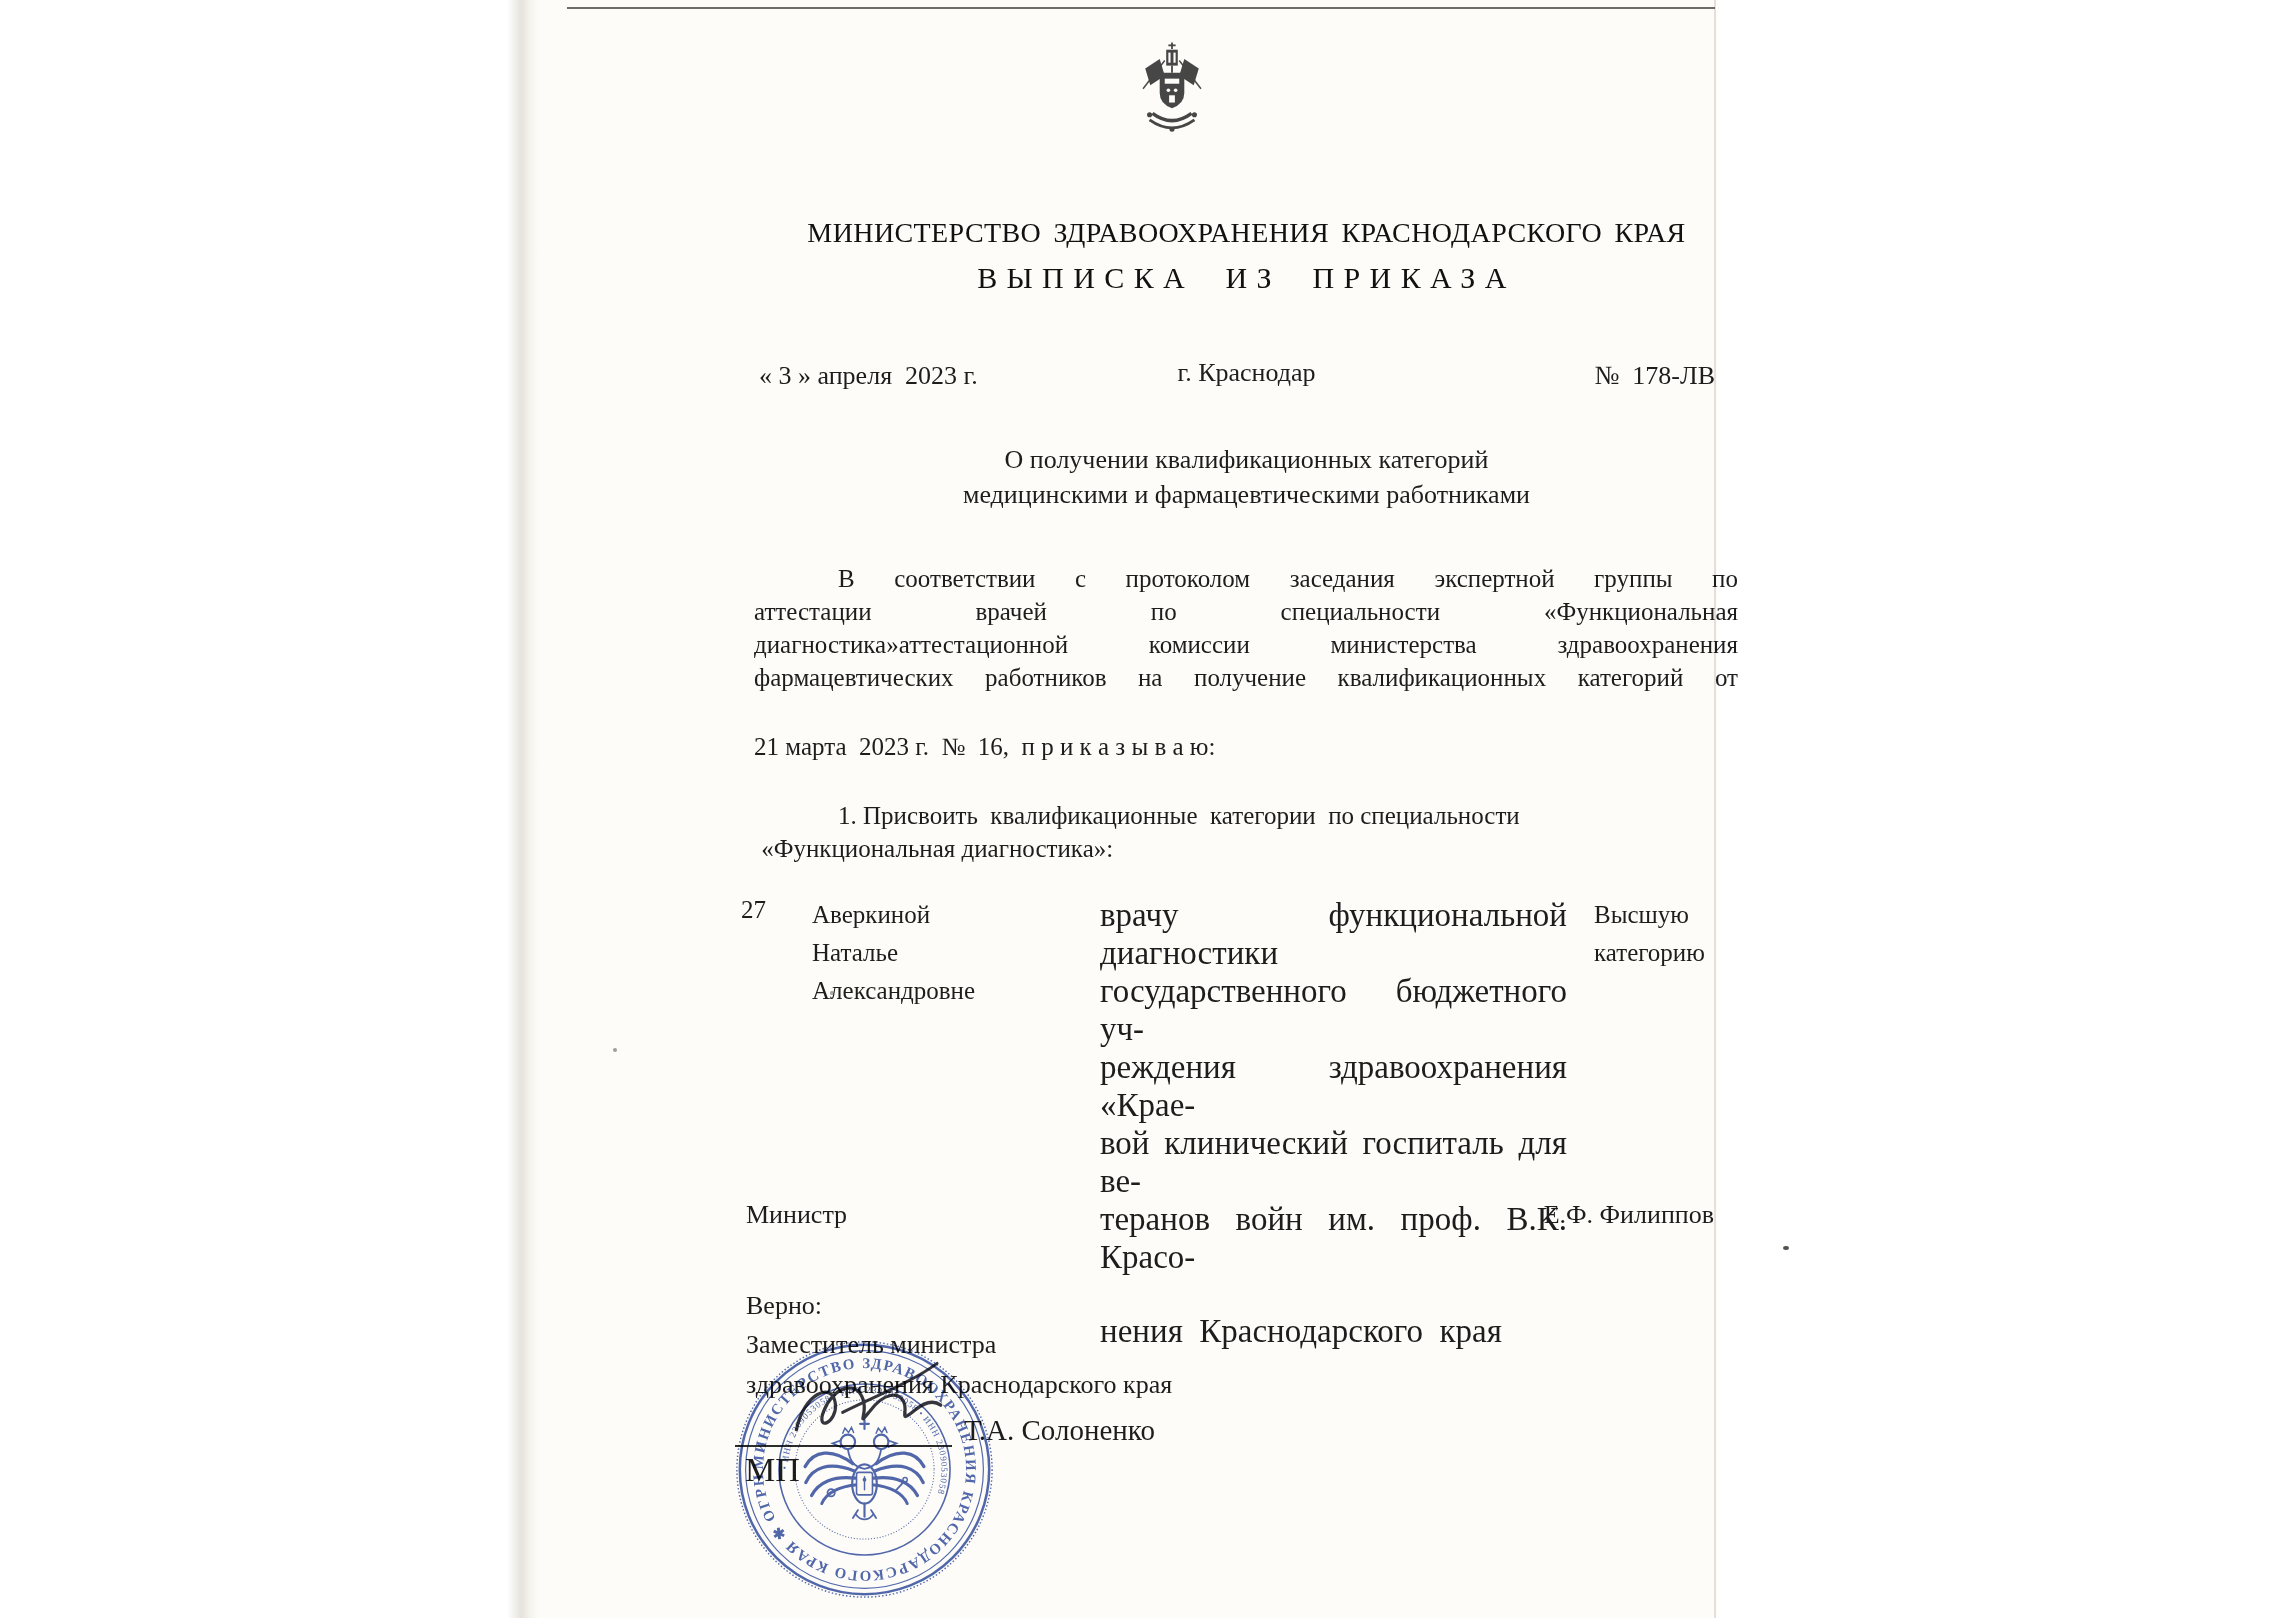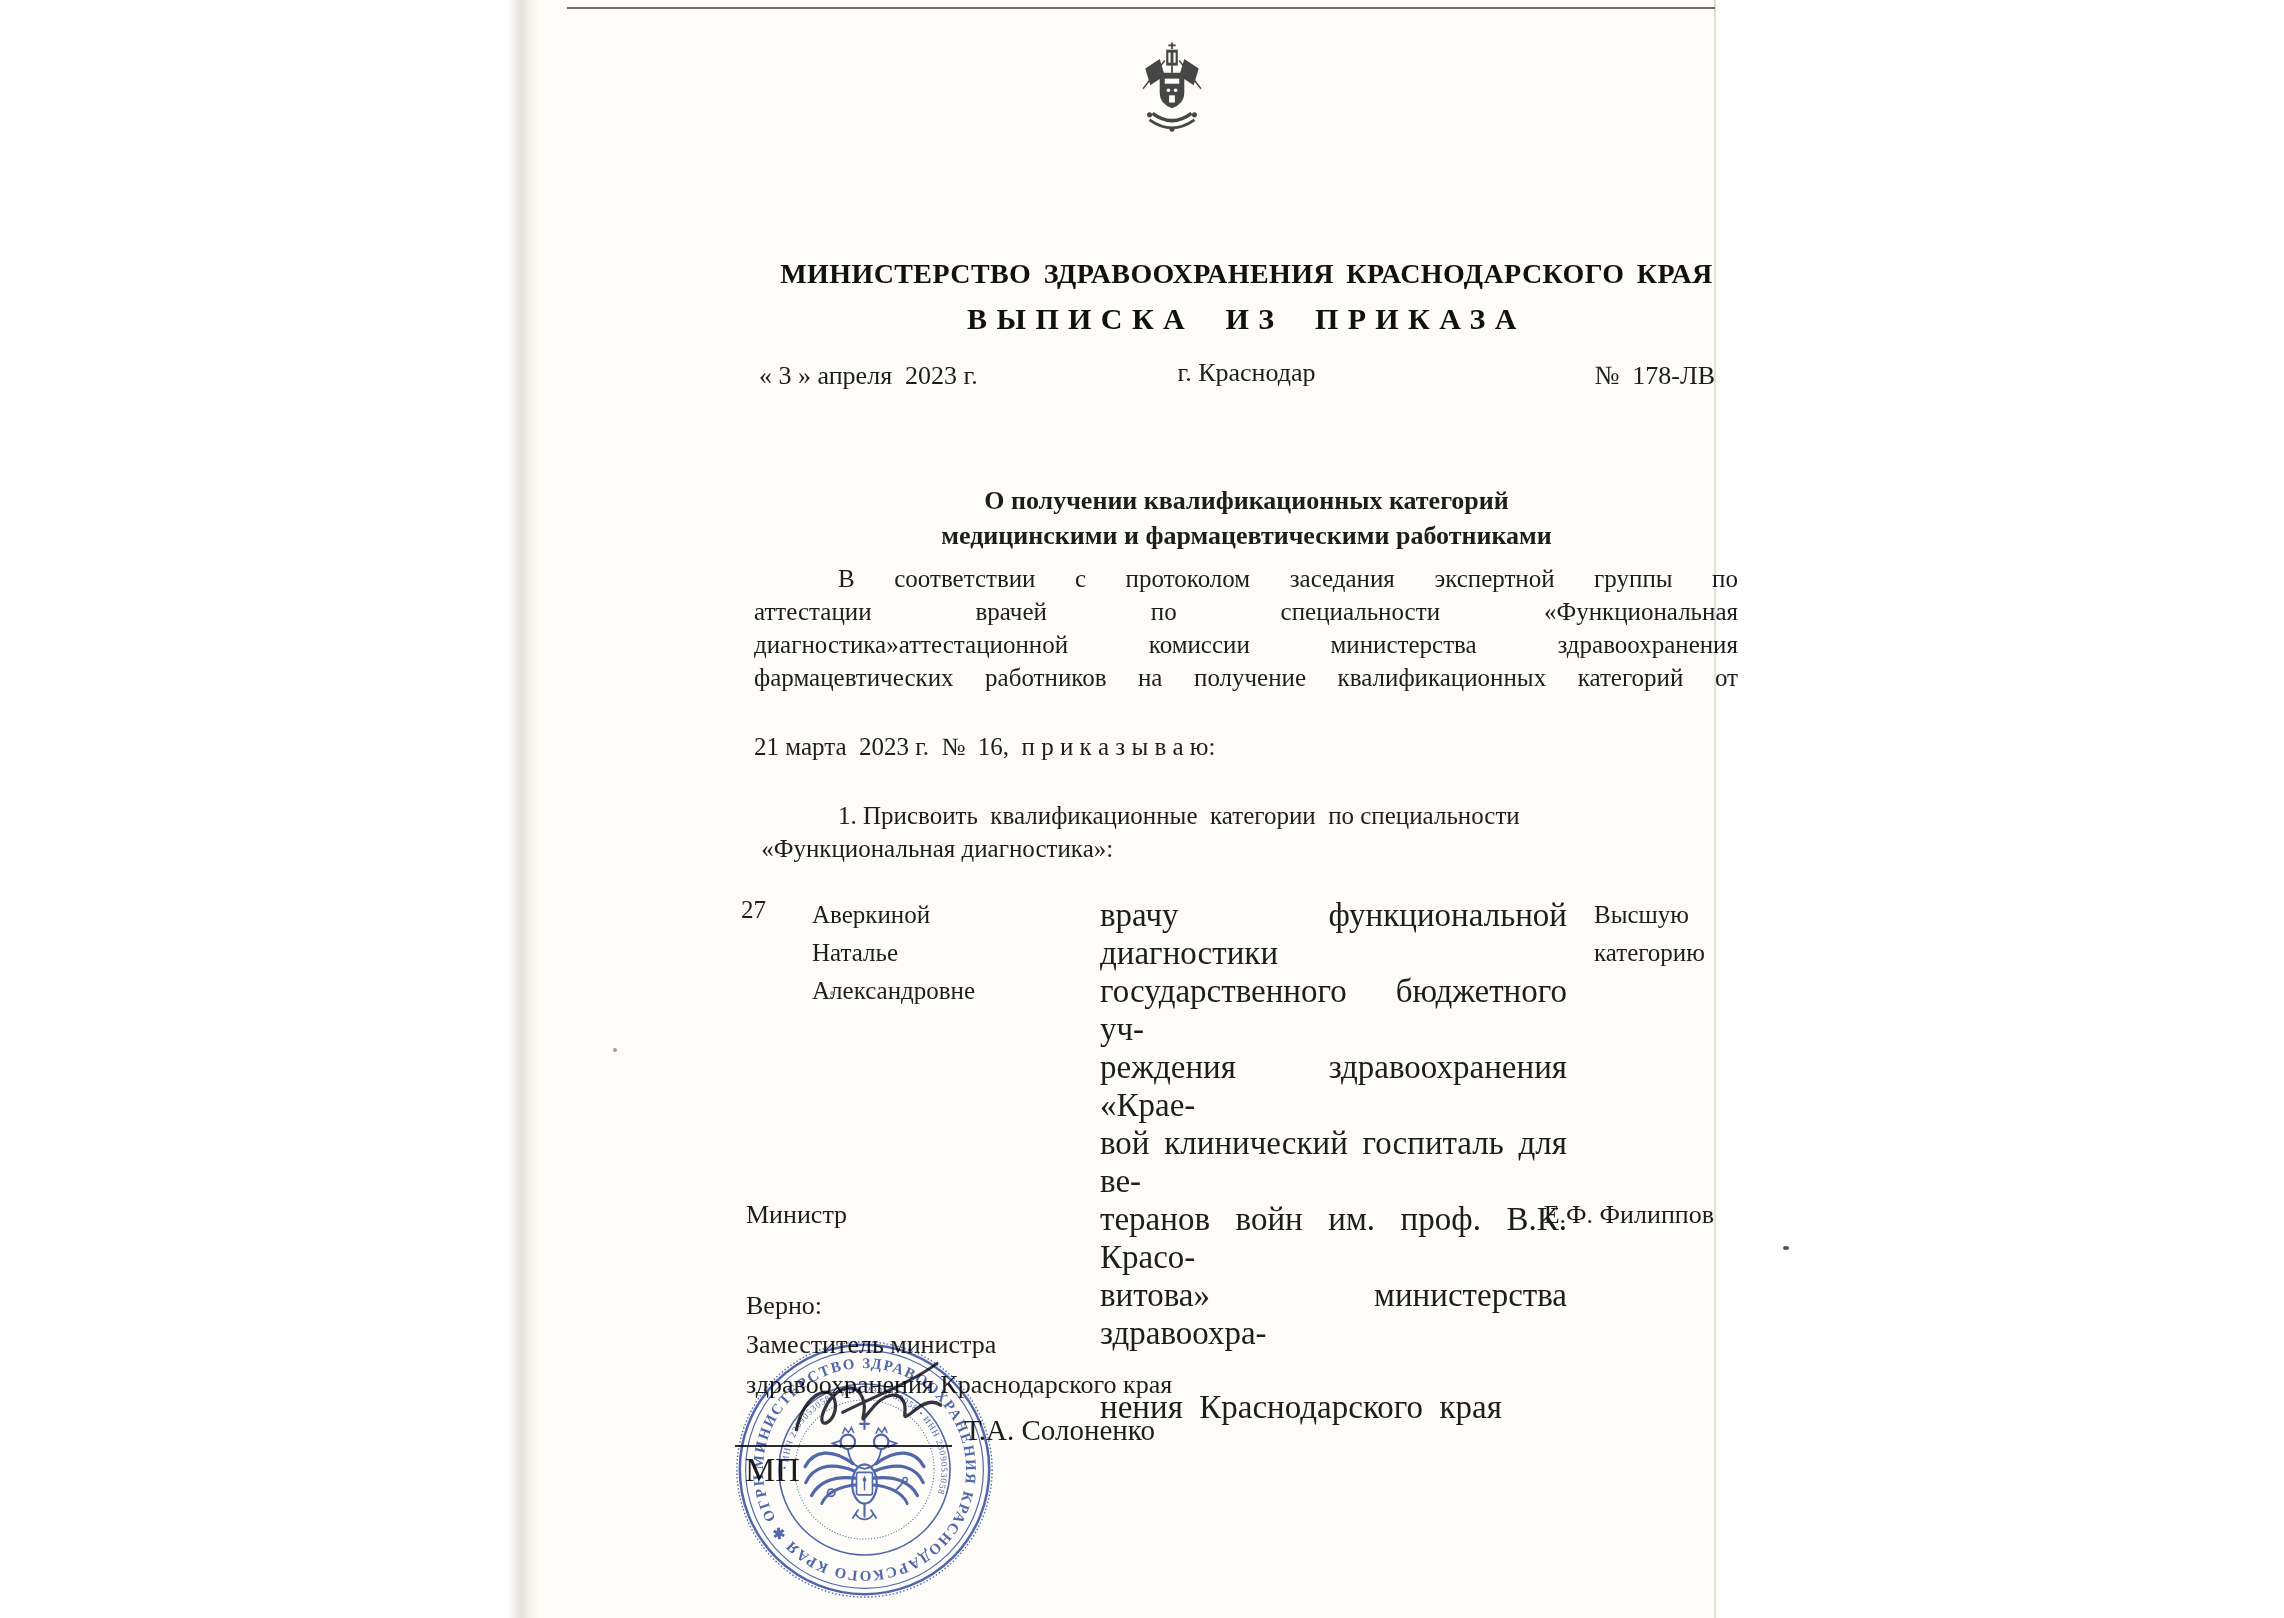--- a/index.html
+++ b/index.html
@@ -8,21 +8,21 @@
     font-family:"Liberation Serif","DejaVu Serif",serif;color:#1d1d1d;
     background:#ffffff;
   }
   .sheet{position:absolute;left:516px;top:0;width:1201px;height:1618px;background:#fdfcf8;}
   .edge-left{position:absolute;left:507px;top:0;width:32px;height:1618px;
     background:linear-gradient(90deg,#ffffff 0%,#e6e3dc 45%,#f4f2ec 70%,#fdfcf8 100%);}
   .edge-right{position:absolute;left:1714px;top:0;width:2.2px;height:1618px;background:#e3e0d9;}
   .top-rule{position:absolute;left:567px;top:7.2px;width:1148px;height:2.2px;background:#474747;opacity:.8;}
   .abs{position:absolute;}
   .center{text-align:center;}
-  .b{font-weight:bold;margin-top:41px;}
+  .b{font-weight:normal;}
   .pre{white-space:pre;margin-top:36px;}
   .ministry-title{left:754px;top:217px;width:985px;font-size:28px;letter-spacing:0.4px;word-spacing:5px;color:#111;}
   .doc-type{left:754px;top:261px;width:985px;font-size:30px;letter-spacing:9.4px;word-spacing:14.5px;color:#111;}
   .date-line{left:759px;top:325px;font-size:26px;}
   .doc-number{left:1551px;top:325px;width:164px;text-align:right;font-size:26px;}
   .city{left:754px;top:358px;width:985px;font-size:26px;}
   .subject1{left:754px;top:445px;width:985px;font-size:26px;}
   .subject2{left:754px;top:480px;width:985px;font-size:26px;}
   .para{left:754px;top:562px;width:984px;font-size:25px;}
   .para .ln{height:33px;line-height:33px;}
@@ -108,21 +108,20 @@
     <div>Аверкиной</div>
     <div>Наталье</div>
     <div>Александровне</div>
   </div>
   <div class="abs col-pos">
     <div class="just">врачу функциональной диагностики</div>
     <div class="just">государственного бюджетного уч-</div>
     <div class="just">реждения здравоохранения «Крае-</div>
     <div class="just">вой клинический госпиталь для ве-</div>
     <div class="just">теранов войн им. проф. В.К. Красо-</div>
-    <div class="just">витова» министерства здравоохра-</div>
     <div class="pre">нения  Краснодарского  края</div>
   </div>
   <div class="abs col-cat">
     <div>Высшую</div>
     <div>категорию</div>
   </div>
 
   <div class="abs minister-label">Министр</div>
   <div class="abs minister-name">Е.Ф. Филиппов</div>
 

